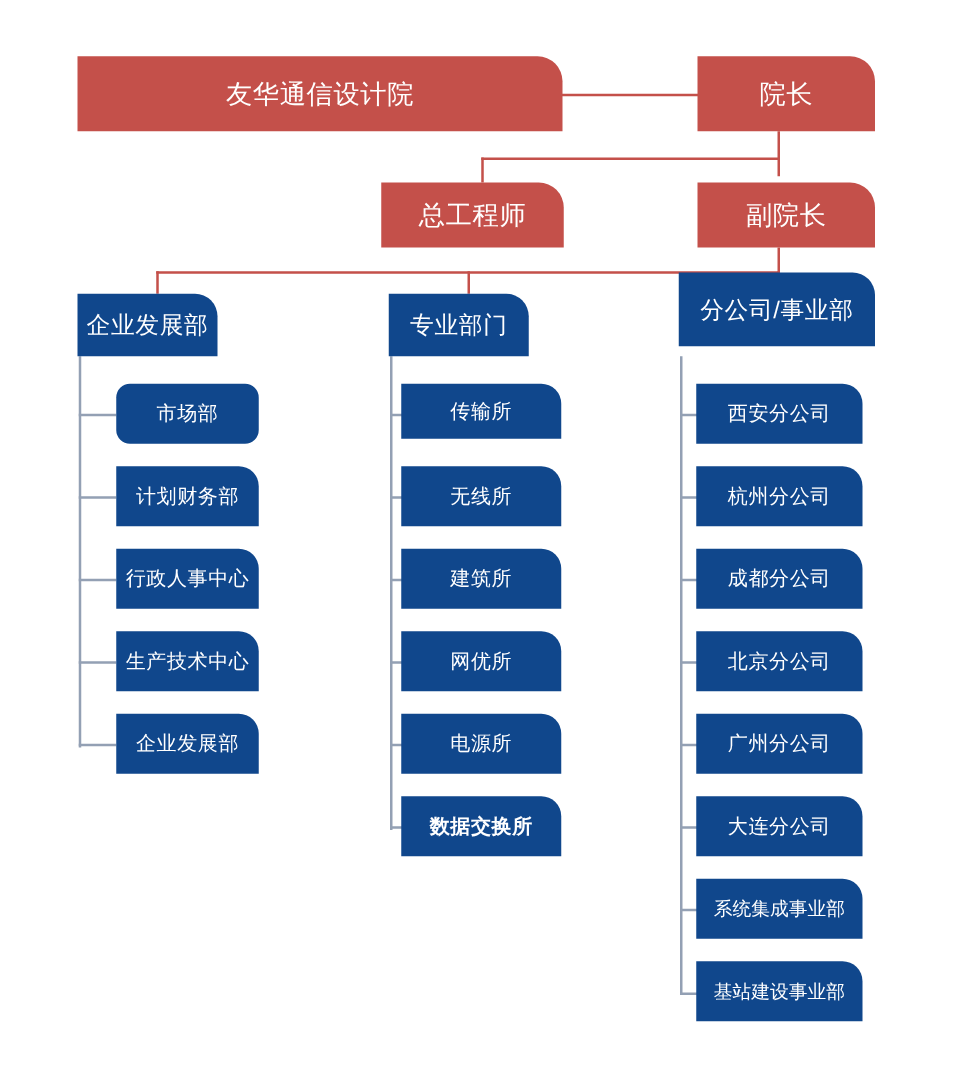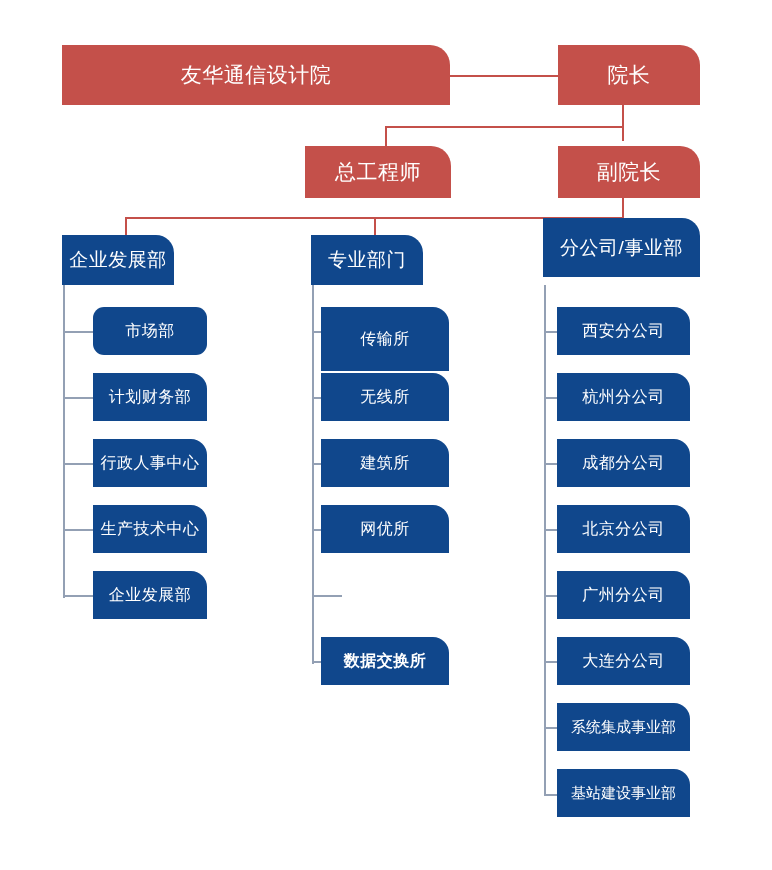--- a/index.html
+++ b/index.html
@@ -125,32 +125,33 @@
 
   <div class="line gray-h" style="left:63px; top:529px; width:30px;"></div>
   <div class="node blue child" style="left:93px; top:505px; width:114px; height:48px;">生产技术中心</div>
 
   <div class="line gray-h" style="left:63px; top:595px; width:30px;"></div>
   <div class="node blue child" style="left:93px; top:571px; width:114px; height:48px;">企业发展部</div>
 
   <div class="line gray-v" style="left:312px; top:285px; height:379px;"></div>
 
   <div class="line gray-h" style="left:312px; top:331px; width:30px;"></div>
-  <div class="node blue child" style="left:321px; top:307px; width:128px; height:64px;">传输所</div>
+  <div class="node blue child" style="left:321px; top:307px; width:128px; height:44px;">传输所</div>
 
   <div class="line gray-h" style="left:312px; top:397px; width:30px;"></div>
   <div class="node blue child" style="left:321px; top:373px; width:128px; height:48px;">无线所</div>
 
   <div class="line gray-h" style="left:312px; top:463px; width:30px;"></div>
   <div class="node blue child" style="left:321px; top:439px; width:128px; height:48px;">建筑所</div>
 
   <div class="line gray-h" style="left:312px; top:529px; width:30px;"></div>
   <div class="node blue child" style="left:321px; top:505px; width:128px; height:48px;">网优所</div>
 
   <div class="line gray-h" style="left:312px; top:595px; width:30px;"></div>
+  <div class="node blue child" style="left:321px; top:571px; width:128px; height:48px;">电源所</div>
 
   <div class="line gray-h" style="left:312px; top:661px; width:30px;"></div>
   <div class="node blue child" style="left:321px; top:637px; width:128px; height:48px;font-weight:bold;">数据交换所</div>
 
   <div class="line gray-v" style="left:544px; top:285px; height:511px;"></div>
 
   <div class="line gray-h" style="left:544px; top:331px; width:15px;"></div>
   <div class="node blue child" style="left:557px; top:307px; width:133px; height:48px;">西安分公司</div>
 
   <div class="line gray-h" style="left:544px; top:397px; width:15px;"></div>

